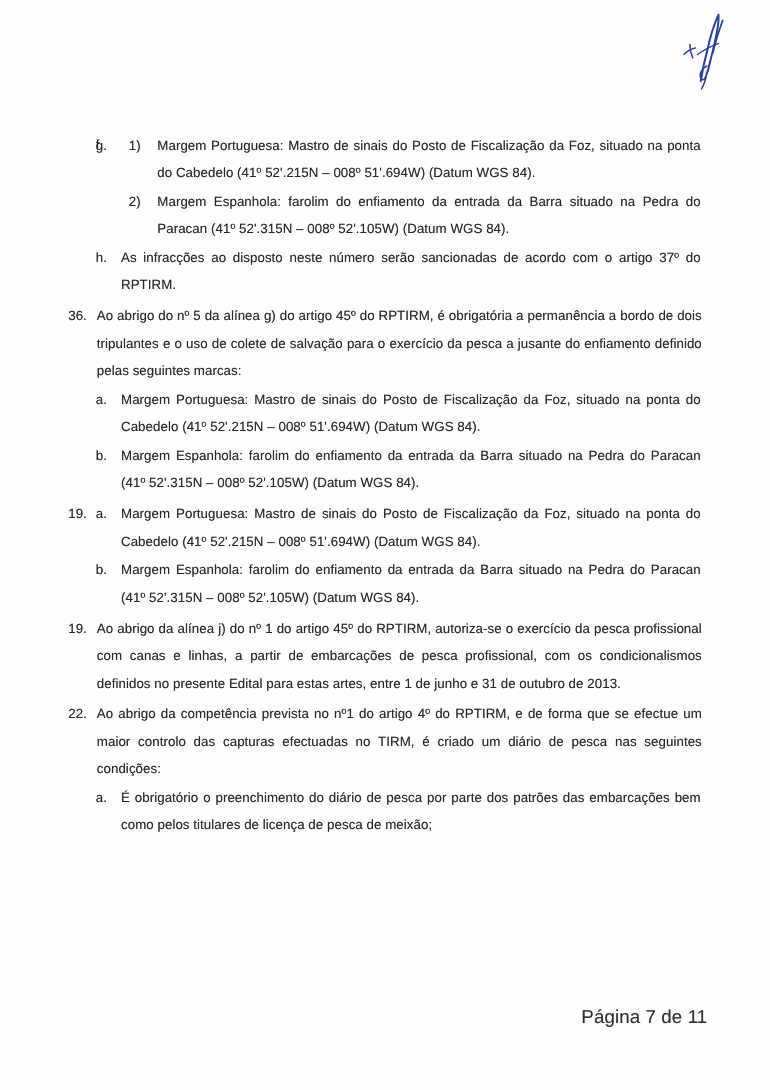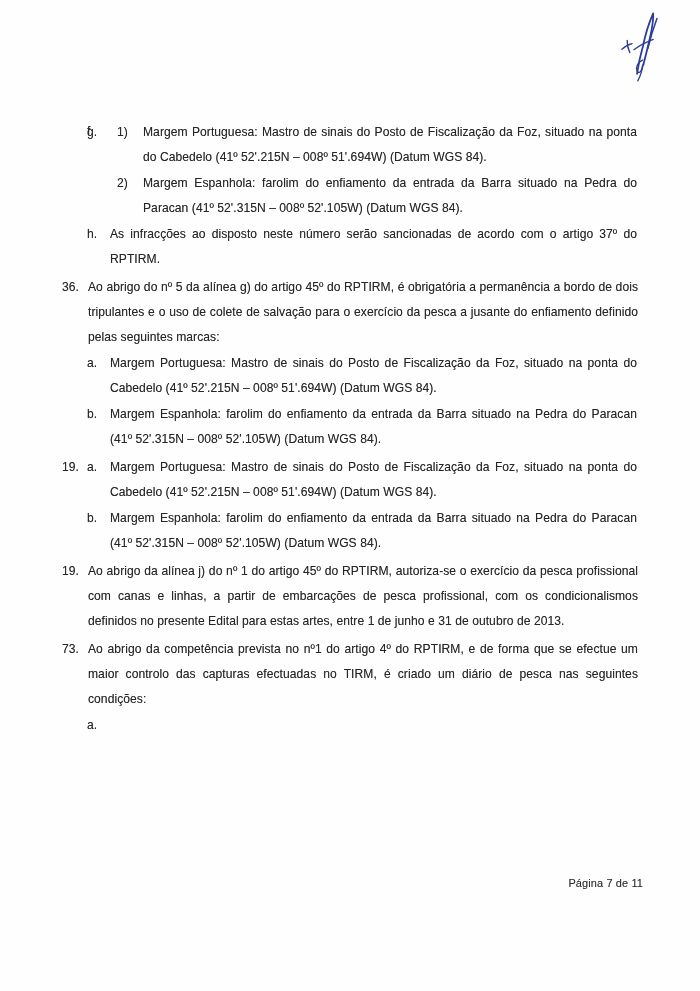--- a/index.html
+++ b/index.html
@@ -34,23 +34,23 @@
   .lvl1 { margin-left: 110px; margin-right: 63px; }
   .lvl1 .marker { left: -23px; }
   
   .lvl2 { margin-left: 143px; margin-right: 63px; }
   .lvl2 .marker { left: -26px; }
   
   .lvl0 { margin-left: 88px; margin-right: 62px; margin-top: 3px; }
   .lvl0 .marker { left: -26px; }
   .footer {
     position: absolute;
-    top: 877px;
+    top: 915px;
     right: 57px;
-    font-size: 11px;
+    font-size: 17px;
     letter-spacing: 0.1px;
     color: #2f2f2f;
     text-shadow: 0 0 0.5px rgba(50,50,50,0.4);
   }
   .signature {
     position: absolute;
     left: 600px;
     top: 4px;
     width: 84px;
     height: 84px;
@@ -132,25 +132,26 @@
       <span class="marker">b.</span>
       <span class="txt">Margem Espanhola: farolim do enfiamento da entrada da Barra situado na Pedra do Paracan (41º 52'.315N – 008º 52'.105W) (Datum WGS 84).</span>
     </div>
 
     <div class="blk lvl0">
       <span class="marker">19.</span>
       <span class="txt">Ao abrigo da alínea j) do nº 1 do artigo 45º do RPTIRM, autoriza-se o exercício da pesca profissional com canas e linhas, a partir de embarcações de pesca profissional, com os condicionalismos definidos no presente Edital para estas artes, entre 1 de junho e 31 de outubro de 2013.</span>
     </div>
 
     <div class="blk lvl0">
-      <span class="marker">73.</span>
+      <span class="marker">22.</span>
       <span class="txt">Ao abrigo da competência prevista no nº1 do artigo 4º do RPTIRM, e de forma que se efectue um maior controlo das capturas efectuadas no TIRM, é criado um diário de pesca nas seguintes condições:</span>
     </div>
 
     <div class="blk lvl1">
       <span class="marker">a.</span>
+      <span class="txt">É obrigatório o preenchimento do diário de pesca por parte dos patrões das embarcações bem como pelos titulares de licença de pesca de meixão;</span>
     </div>
 
   </main>
 
   <div class="footer">Página 7 de 11</div>
 
 </div>
 
 </body></html>

